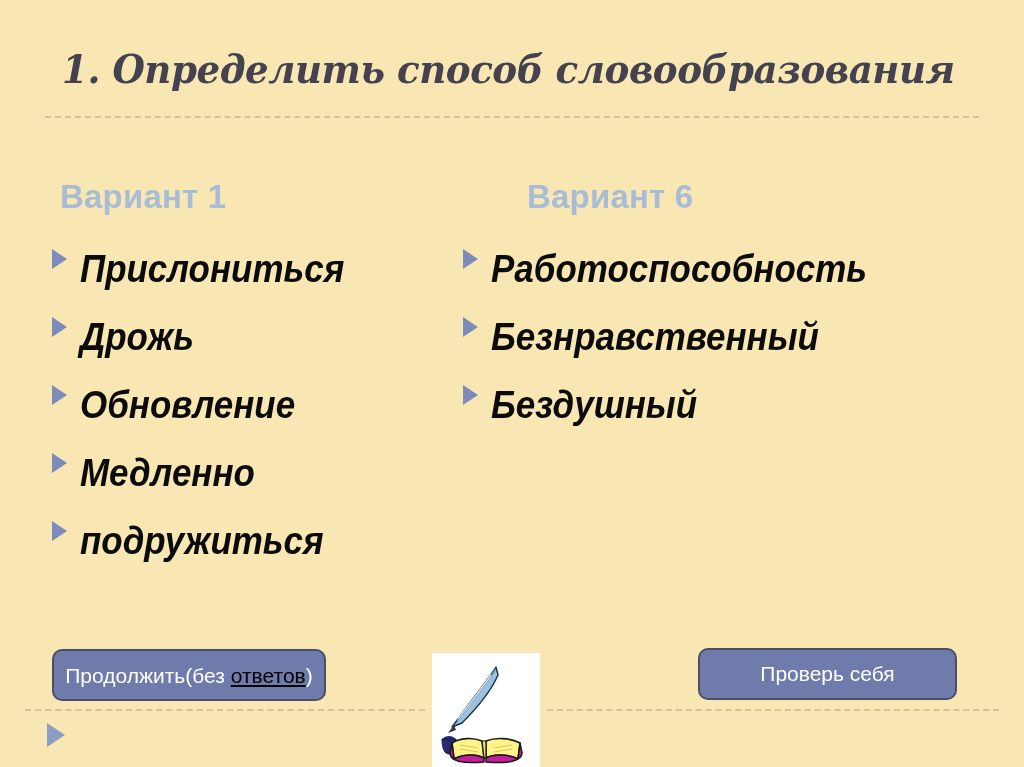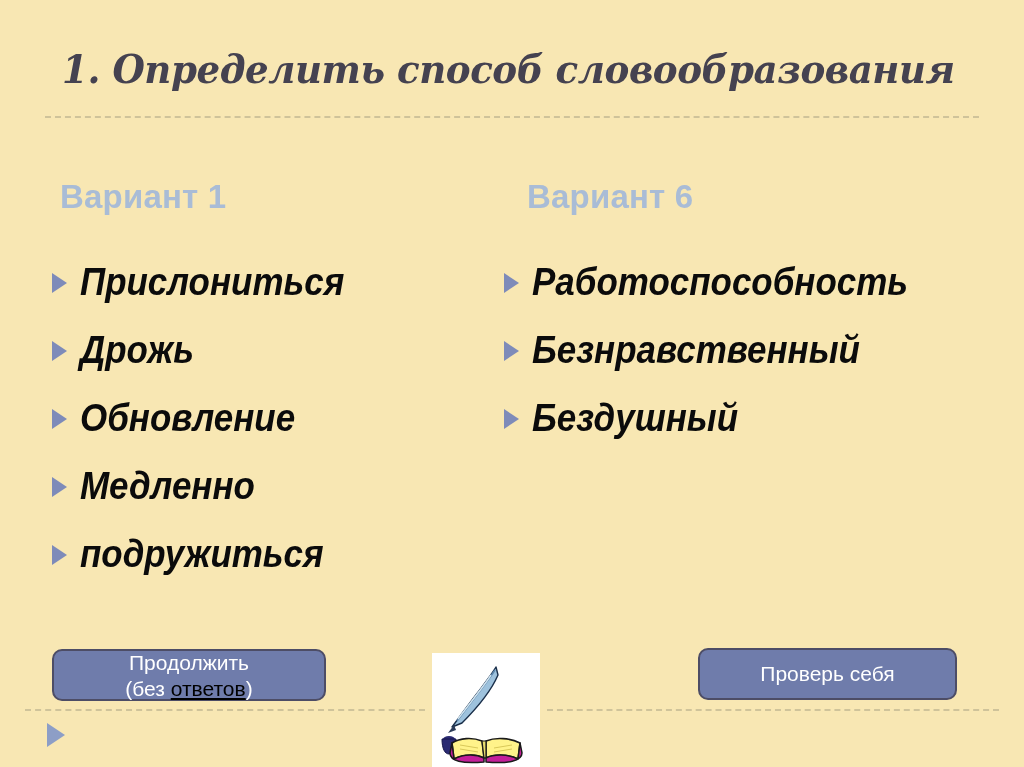--- a/index.html
+++ b/index.html
@@ -62,25 +62,24 @@
   }
   .variant-1 { left: 60px; }
   .variant-2 { left: 527px; }
 
   
   .column {
     position: absolute;
     top: 248px;
   }
   .col-left  { left: 52px;  width: 430px; }
-  .col-right { left: 504px; width: 520px; }
+  .col-right { left: 463px; width: 520px; }
 
   .bullet-row {
     display: flex;
-    align-items: center;
     height: 68px;
     white-space: nowrap;
   }
 
   .tri-bullet {
     flex: 0 0 auto;
     width: 0;
     height: 0;
     border-left: 15px solid #7e8bb9;
     border-top: 10px solid transparent;
@@ -107,21 +106,20 @@
     box-sizing: border-box;
     background: #6f7cab;
     border: 2px solid #4d4d66;
     border-radius: 10px;
     color: #ffffff;
     font-family: "Liberation Sans", sans-serif;
     font-size: 21px;
     line-height: 26px;
     text-align: center;
     display: flex;
-    flex-direction: column;
     align-items: center;
     justify-content: center;
     cursor: pointer;
     user-select: none;
   }
 
   .btn-continue {
     left: 52px;
     top: 649px;
     width: 274px;

